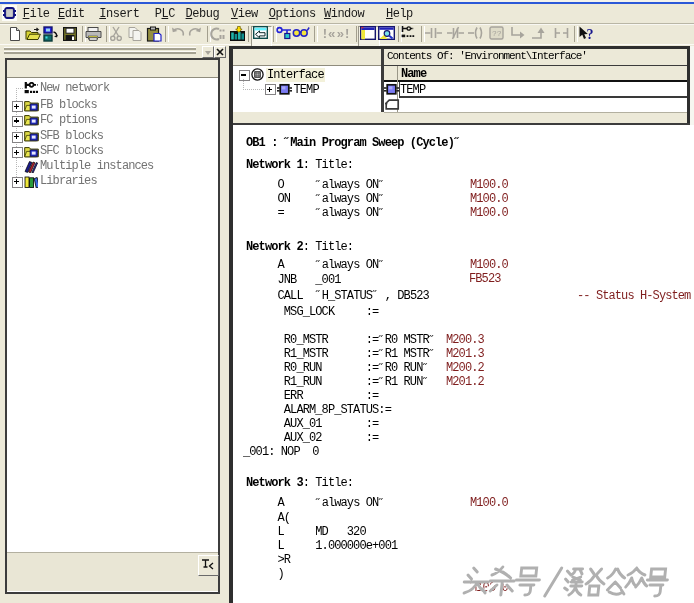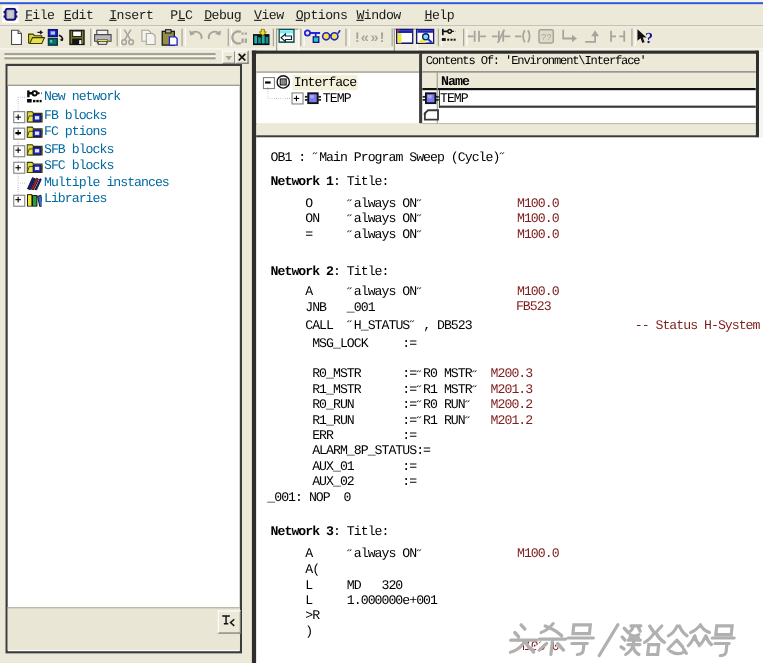--- a/index.html
+++ b/index.html
@@ -4,21 +4,21 @@
 body{width:694px;height:603px;overflow:hidden;background:#ece9d8;
   font-family:"Liberation Mono",monospace;}
 #root{position:absolute;left:0;top:0;width:694px;height:603px;overflow:hidden;background:#ece9d8;}
 .abs{position:absolute;}
 .cl{position:absolute;white-space:pre;font-size:12px;letter-spacing:-0.9px;
     line-height:14px;color:#000;}
 .q{position:relative;top:1.8px;}
 .ol{position:absolute;white-space:pre;font-size:12px;letter-spacing:-0.9px;
     line-height:14px;color:#7f1d1d;}
 .mi{position:absolute;font-size:12px;letter-spacing:-0.5px;color:#1a1a1a;white-space:pre;}
-.tl{position:absolute;font-size:12px;letter-spacing:-0.9px;color:#0369a1;white-space:pre;line-height:13px;}
+.tl{position:absolute;font-size:12px;letter-spacing:-0.9px;color:#737373;white-space:pre;line-height:13px;}
 .sep{position:absolute;width:2px;height:16px;top:26px;
      border-left:1px solid #a39f8e;border-right:1px solid #fff;}
 .u{text-decoration:underline;text-underline-offset:1px;}
 svg{display:block;}
 </style></head><body>
 <div id="root">
 
 <div class="abs" style="left:0;top:0;width:694px;height:3px;background:#f3f2ec;"></div>
 <div class="abs" style="left:0;top:2px;width:694px;height:2px;background:#2b58d7;"></div>
 <div class="abs" style="left:0;top:4px;width:694px;height:19px;background:#ece9d8;"></div>
@@ -449,21 +449,21 @@
 <rect x="12.4" y="4.2" width="2.6" height="1.6" fill="#222"></rect>
         <rect x="12.4" y="7" width="2.6" height="1.6" fill="#222"></rect>
 <rect x="3.2" y="1.8" width="8.6" height="9" fill="#7a7af2" stroke="#101010" stroke-width="1.7"></rect>
 <rect x="4.8" y="3.4" width="3.6" height="3" fill="#a8a8f8"></rect>
       </svg>
     </div>
 <div class="abs" style="left:293.5px;top:82.5px;font-size:12px;letter-spacing:-0.9px;color:#000;">TEMP</div>
 <div class="abs" style="left:232.5px;top:112.5px;width:454.5px;height:10px;background:#ece9d8;"></div>
 <div class="abs" style="left:232.5px;top:122.5px;width:457px;height:2.5px;background:#3c3c3c;"></div>
 <div class="abs" style="left:232.5px;top:125px;width:461.5px;height:478px;background:#fff;"></div>
-<div class="cl" style="left:246px;top:135.6px;">OB1 : <span class="q">˝</span>Main Program Sweep (Cycle)<span class="q">˝</span></div>
+<div class="cl" style="left:246px;top:135.6px;font-weight:bold;">OB1 : <span class="q">˝</span>Main Program Sweep (Cycle)<span class="q">˝</span></div>
 <div class="cl" style="left:246px;top:158px;"><b>Network 1</b>: Title:</div>
 <div class="cl" style="left:246px;top:177.8px;">     O     <span class="q">˝</span>always ON<span class="q">˝</span></div>
 <div class="ol" style="left:470px;top:177.8px;">M100.0</div>
 <div class="cl" style="left:246px;top:192px;">     ON    <span class="q">˝</span>always ON<span class="q">˝</span></div>
 <div class="ol" style="left:470px;top:192px;">M100.0</div>
 <div class="cl" style="left:246px;top:206.2px;">     =     <span class="q">˝</span>always ON<span class="q">˝</span></div>
 <div class="ol" style="left:470px;top:206.2px;">M100.0</div>
 <div class="cl" style="left:246px;top:240px;"><b>Network 2</b>: Title:</div>
 <div class="cl" style="left:246px;top:258px;">     A     <span class="q">˝</span>always ON<span class="q">˝</span></div>
 <div class="ol" style="left:470px;top:258px;">M100.0</div>

